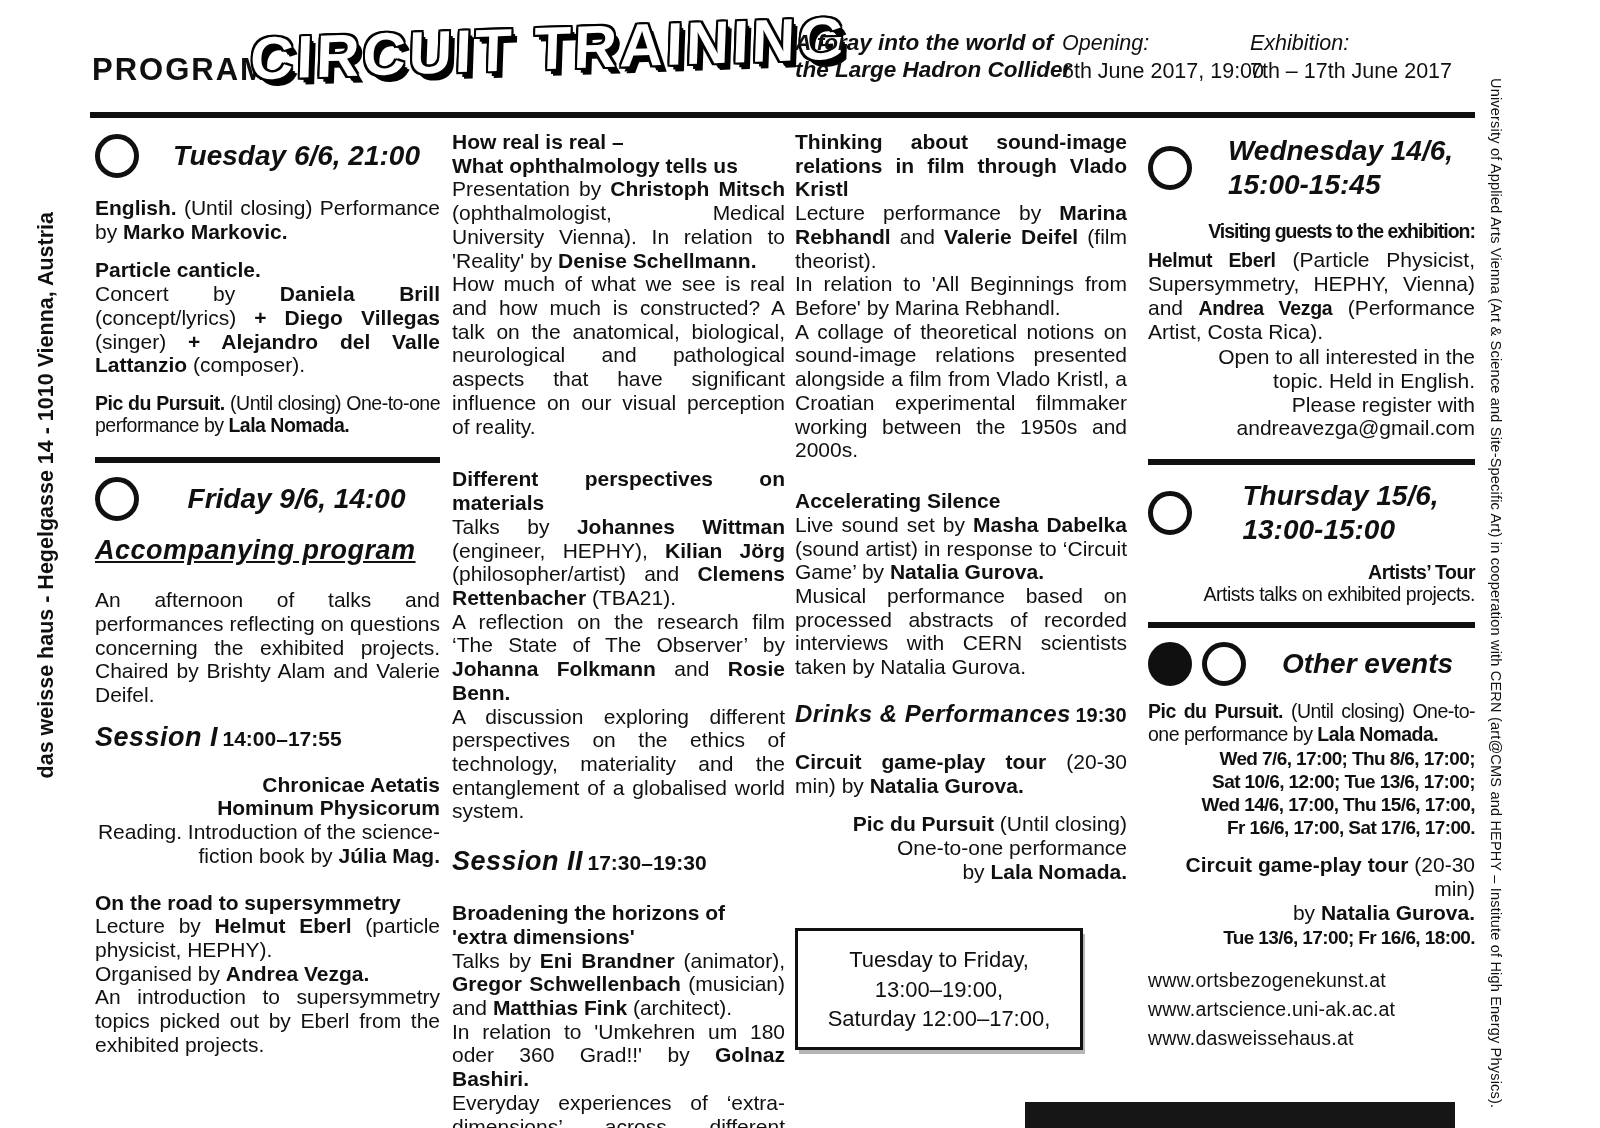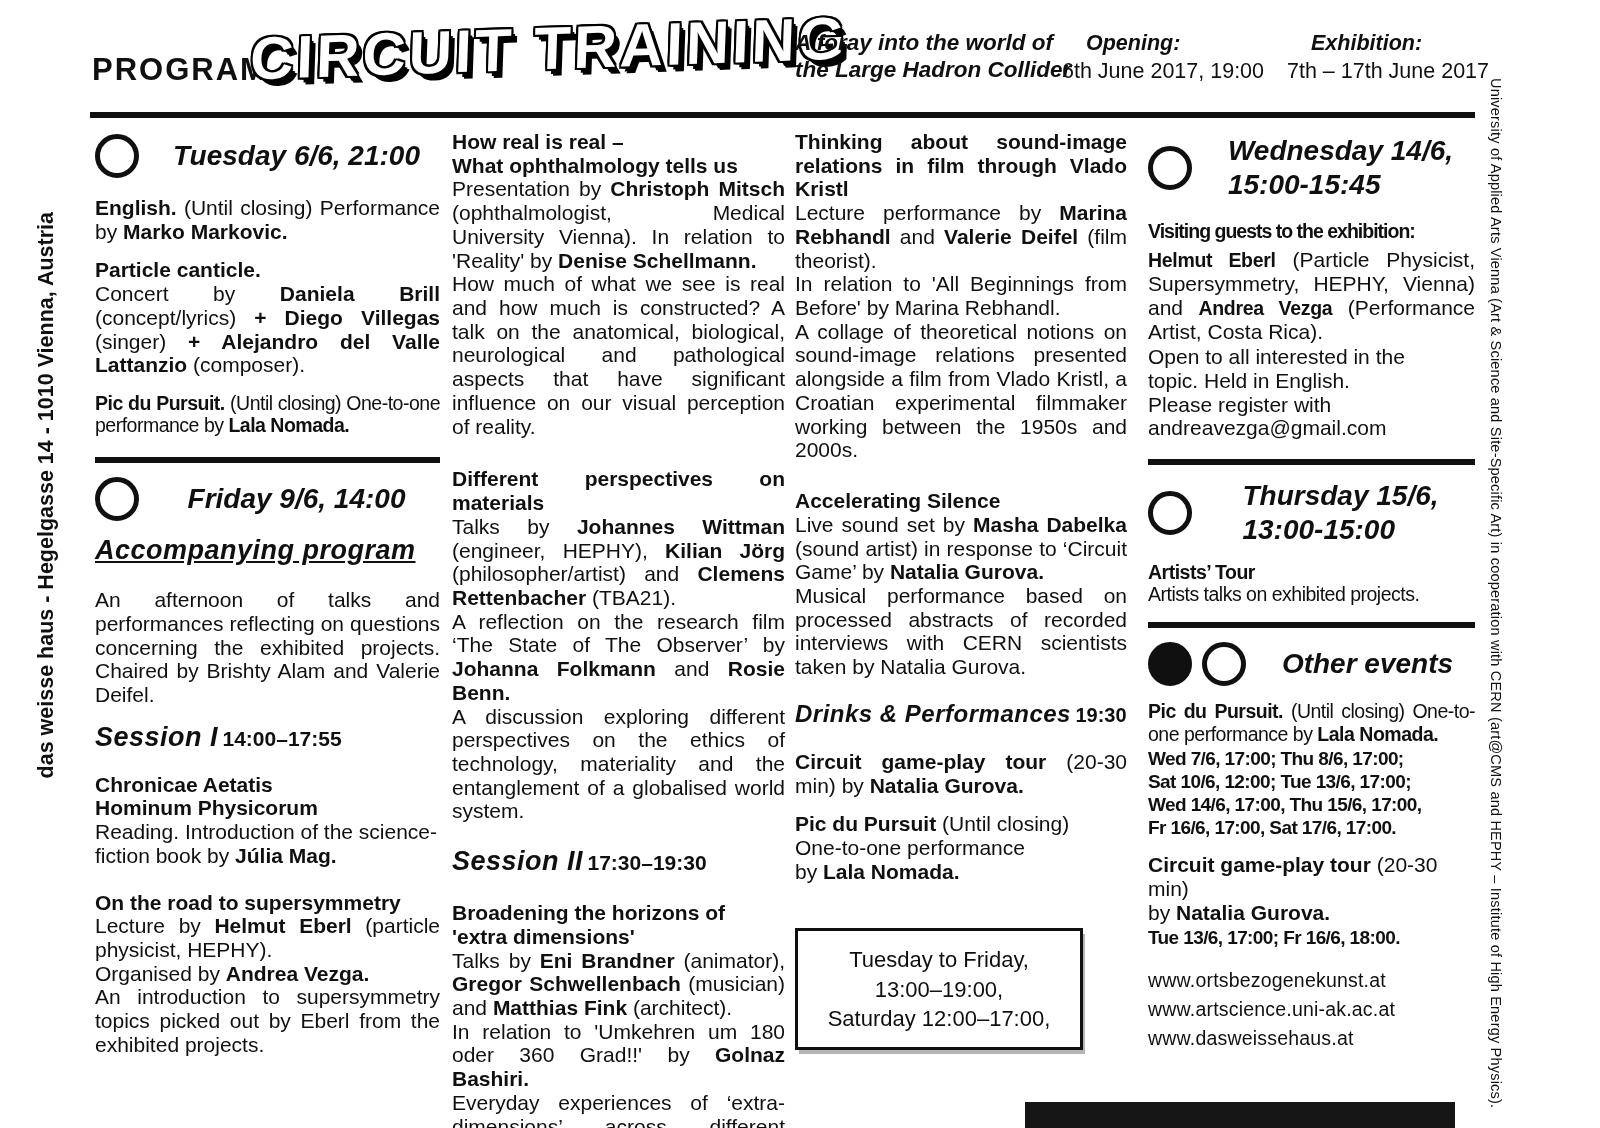--- a/index.html
+++ b/index.html
@@ -13,38 +13,38 @@
   .program{position:absolute;left:92px;top:52px;font-size:31px;font-weight:bold;letter-spacing:2px;}
   .logo{
     position:absolute;left:250px;top:14px;font-size:60px;font-weight:bold;letter-spacing:3px;
     color:#fff;transform:rotate(-2deg) skewX(-4deg);white-space:nowrap;
     text-shadow:-2px -2px 0 #000,2px -2px 0 #000,-2px 2px 0 #000,2px 2px 0 #000,
                 -2px 0 0 #000,2px 0 0 #000,0 -2px 0 #000,0 2px 0 #000,
                 4px 5px 0 #000,6px 7px 0 #000;
   }
   .tagline{position:absolute;left:795px;top:30px;font-size:22.5px;font-weight:bold;font-style:italic;line-height:1.18;}
   .meta{position:absolute;top:30px;font-size:21.5px;line-height:1.3;}
-  .meta .label{font-weight:bold;font-style:italic;display:block;margin-left:24px;}
-  .opening{left:1062px;} .exhibition{left:1287px;}
+  .meta .label{font-weight:normal;font-style:italic;display:block;}
+  .opening{left:1062px;} .exhibition{left:1250px;}
   .header-rule{position:absolute;left:90px;top:112px;width:1385px;height:6px;background:#101010;}
   
   .vert-left{position:absolute;left:34px;top:212px;writing-mode:vertical-rl;transform:rotate(180deg);
     font-weight:bold;font-size:21.5px;white-space:nowrap;}
   .vert-right{position:absolute;left:1488px;top:78px;writing-mode:vertical-rl;
     font-size:14.5px;letter-spacing:0.2px;white-space:nowrap;}
   
   .col{position:absolute;top:130px;}
   #col1{left:95px;width:345px;}
   #col2{left:452px;width:333px;}
   #col3{left:795px;width:332px;}
   #col4{left:1148px;width:327px;}
   
   .para{font-size:21px;line-height:1.13;margin:0 0 15px 0;}
   .para.justify{text-align:justify;}
-  .para.left{text-align:left;}
+  .para.left{text-align:right;}
   .para b{font-weight:bold;}
   .condensed{font-size:19.5px;letter-spacing:-0.5px;}
   .bc{font-size:19.5px;letter-spacing:-0.3px;}
   .vh{font-size:19.5px;letter-spacing:-1px;font-weight:bold;white-space:nowrap;margin-bottom:6px;}
   .sched{font-size:19px;letter-spacing:-0.6px;line-height:1.22;margin-bottom:0;white-space:nowrap;}
   .mb2{margin-bottom:2px !important;}
   .event{display:flex;align-items:center;margin:4px 0 10px 0;gap:14px;}
   .circles{display:flex;align-items:center;gap:10px;flex:0 0 auto;}
   .circle{width:34px;height:34px;border:5px solid #101010;border-radius:50%;background:#fff;display:inline-block;}
   .circle.filled{background:#101010;}

